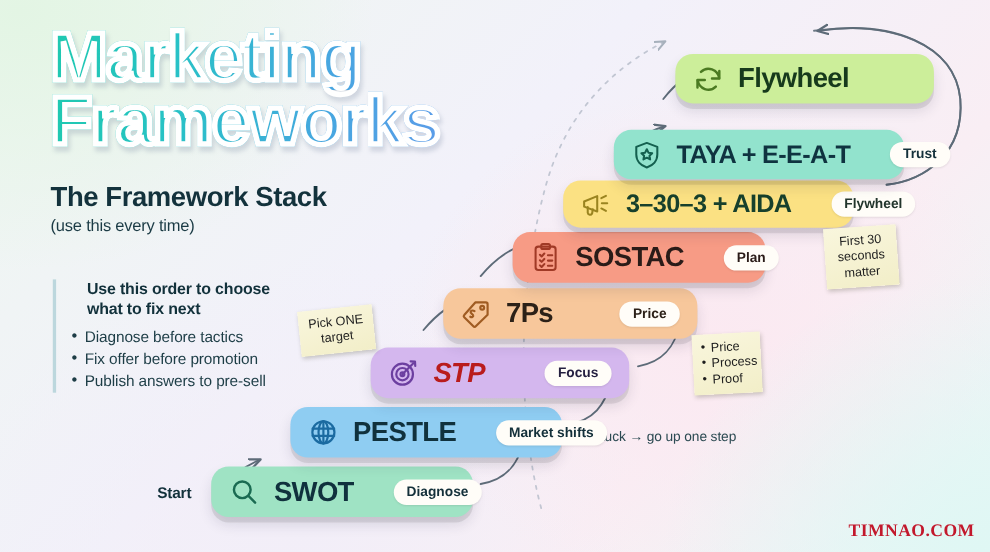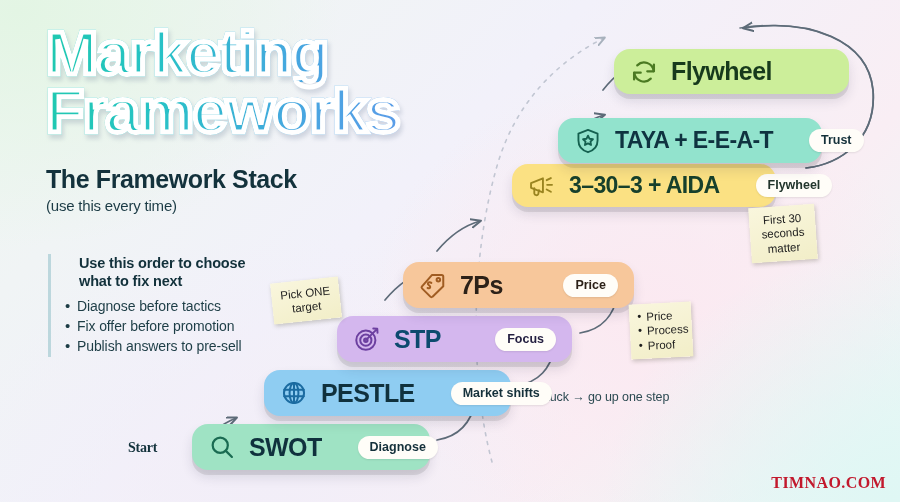--- a/index.html
+++ b/index.html
@@ -176,21 +176,21 @@
       <span>Use this order to choose</span><br>
       <span>what to fix next</span>
     </div>
     <ul>
       <li>Diagnose before tactics</li>
       <li>Fix offer before promotion</li>
       <li>Publish answers to pre-sell</li>
     </ul>
   </div>
 
-  <div class="loose-label" style="left:128px; top:440px;font-family:Liberation Serif, serif;">Start</div>
+  <div class="loose-label" style="left:143px; top:440px;">Start</div>
 
   <div class="hint-label" style="left:530px; top:390px;">If stuck → go up one step</div>
 
   <div class="step" style="left:192px; top:424px; width:238px; height:46px;
               background:#9fe3c4;">
     <span class="step-icon">
       <svg viewBox="0 0 24 24" fill="none" stroke="#1a6b52" stroke-width="1.9" stroke-linecap="round" stroke-linejoin="round">
         <circle cx="10.5" cy="10.5" r="6.5"></circle>
           <path d="M15.3 15.3 L20.5 20.5"></path>
       </svg>
@@ -217,39 +217,54 @@
   <div class="step" style="left:337px; top:316px; width:235px; height:46px;
               background:#d4b7ee;">
     <span class="step-icon">
       <svg viewBox="0 0 24 24" fill="none" stroke="#6c3fa0" stroke-width="1.7" stroke-linecap="round" stroke-linejoin="round">
         <circle cx="11" cy="13" r="8.2"></circle>
           <circle cx="11" cy="13" r="4.8"></circle>
         <circle cx="11" cy="13" r="1.5"></circle>
         <path d="M11 13 L20.5 3.5 M17.4 3 L20.8 3.2 L21 6.6"></path>
       </svg>
     </span>
-    <span class="step-label" style="color:#0c4a6e;">STP</span>
+    <span class="step-label" style="color:#b91c1c;font-style:italic;">STP</span>
     <span class="spacer"></span>
     <span class="step-tag" style="color:#241f40;">Focus</span>
   </div>
 
   <div class="step" style="left:403px; top:262px; width:231px; height:46px;
               background:#f7c79b;">
     <span class="step-icon">
       <svg viewBox="0 0 24 24" fill="none" stroke="#a05c22" stroke-width="1.7" stroke-linecap="round" stroke-linejoin="round">
         <path d="M11.2 3.4 H19.4 A1.4 1.4 0 0 1 20.8 4.8 V13 L11.6 22 A1.3 1.3 0 0 1 9.7 22 L2.6 14.9 A1.3 1.3 0 0 1 2.6 13.1 Z"></path>
         <circle cx="16.6" cy="7.5" r="1.5"></circle>
         <path d="M10.6 10.2 C9.4 9.3 8 9.6 7.6 10.6 C7.1 11.9 9.4 12.4 9.6 13.6 C9.8 14.6 8.5 15.2 7.3 14.5"></path>
       </svg>
     </span>
     <span class="step-label" style="color:#2c2118;">7Ps</span>
     <span class="spacer"></span>
     <span class="step-tag" style="color:#2c2118;">Price</span>
   </div>
 
+  <div class="step" style="left:466px; top:211px; width:230px; height:46px;
+              background:#f79b85;">
+    <span class="step-icon">
+      <svg viewBox="0 0 24 24" fill="none" stroke="#a03a26" stroke-width="1.6" stroke-linecap="round" stroke-linejoin="round">
+        <rect x="4.2" y="3.6" width="15.6" height="18.2" rx="2.1"></rect>
+        <rect x="8.6" y="1.6" width="6.8" height="3.9" rx="1.3"></rect>
+        <path d="M7.6 10 l1.3 1.3 l2.1 -2.3 M13.8 10.3 H17.2
+                 M7.6 14.2 l1.3 1.3 l2.1 -2.3 M13.8 14.5 H17.2
+                 M7.6 18.2 l1.3 1.3 l2.1 -2.3 M13.8 18.5 H17.2"></path>
+      </svg>
+    </span>
+    <span class="step-label" style="color:#2a1b18;">SOSTAC</span>
+    <span class="spacer"></span>
+    <span class="step-tag" style="color:#2a1b18;">Plan</span>
+  </div>
 
   <div class="step" style="left:512px; top:164px; width:264px; height:43px;
               background:#fbe183;">
     <span class="step-icon">
       <svg viewBox="0 0 24 24" fill="none" stroke="#9a8420" stroke-width="1.6" stroke-linecap="round" stroke-linejoin="round">
         <path d="M2.6 9.6 L12.8 5.4 V17.4 L2.6 13.6 Z"></path>
         <path d="M5.4 13.8 V18.3 A1.8 1.8 0 0 0 8.8 18.9 L9.4 15.6"></path>
         <path d="M16 7 L19.6 5.2 M16.4 11 H20.6 M16 15 L19.6 16.9"></path>
       </svg>
     </span>

